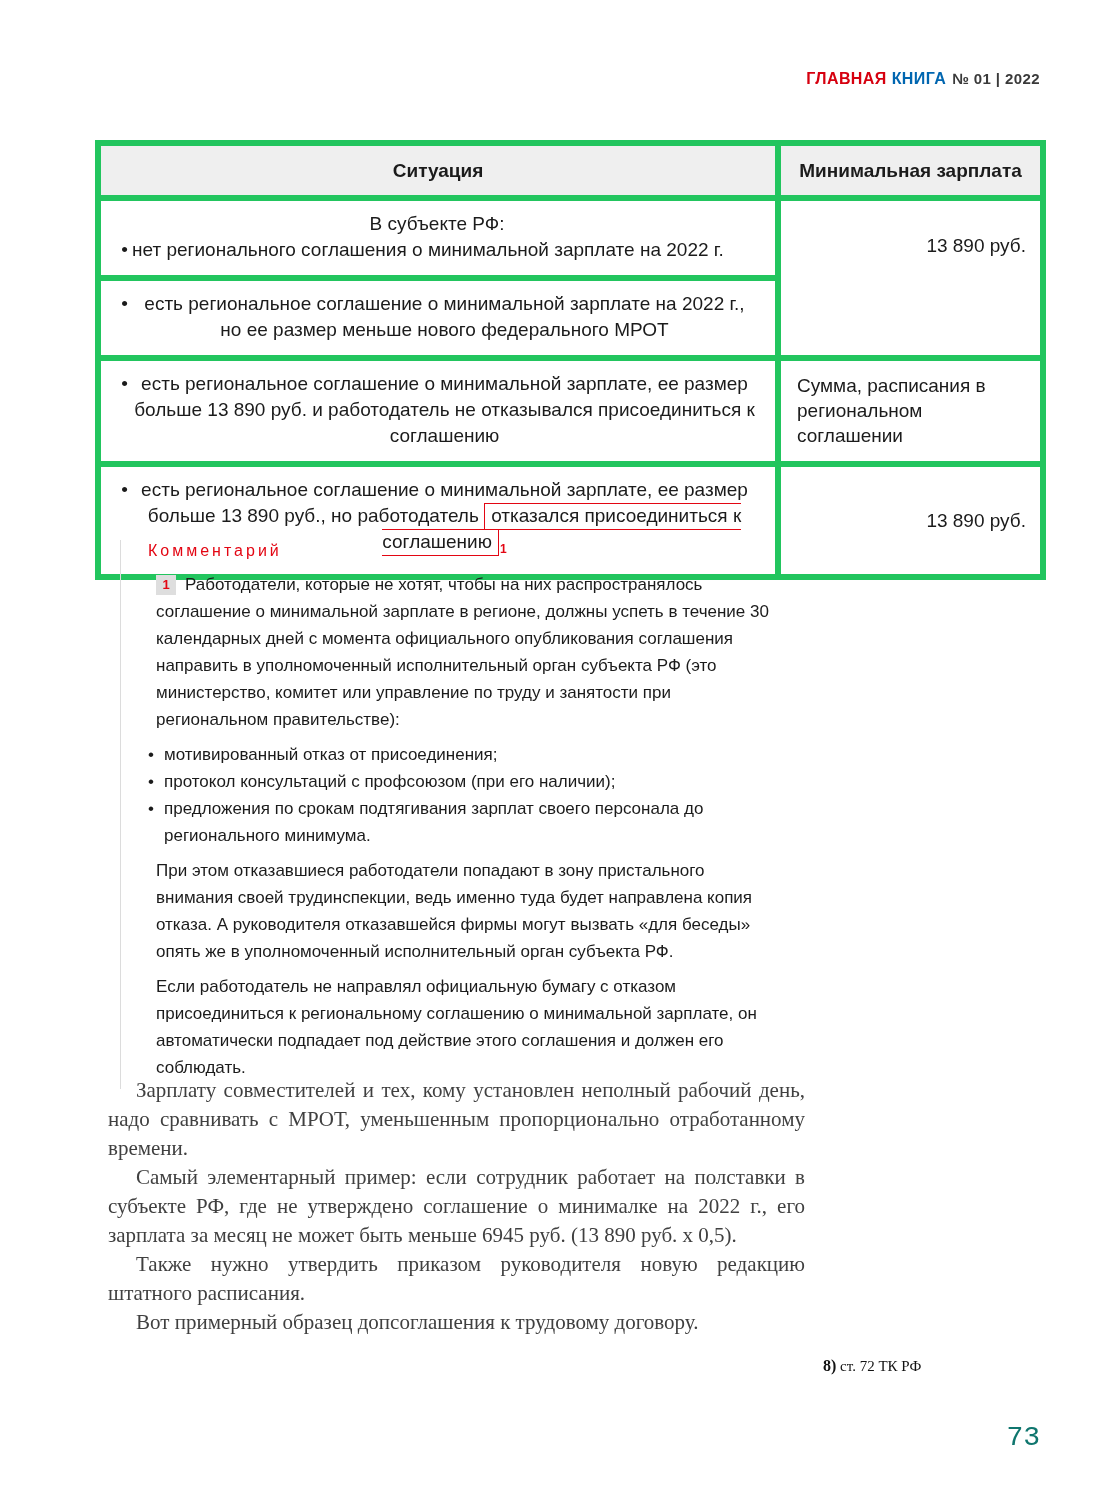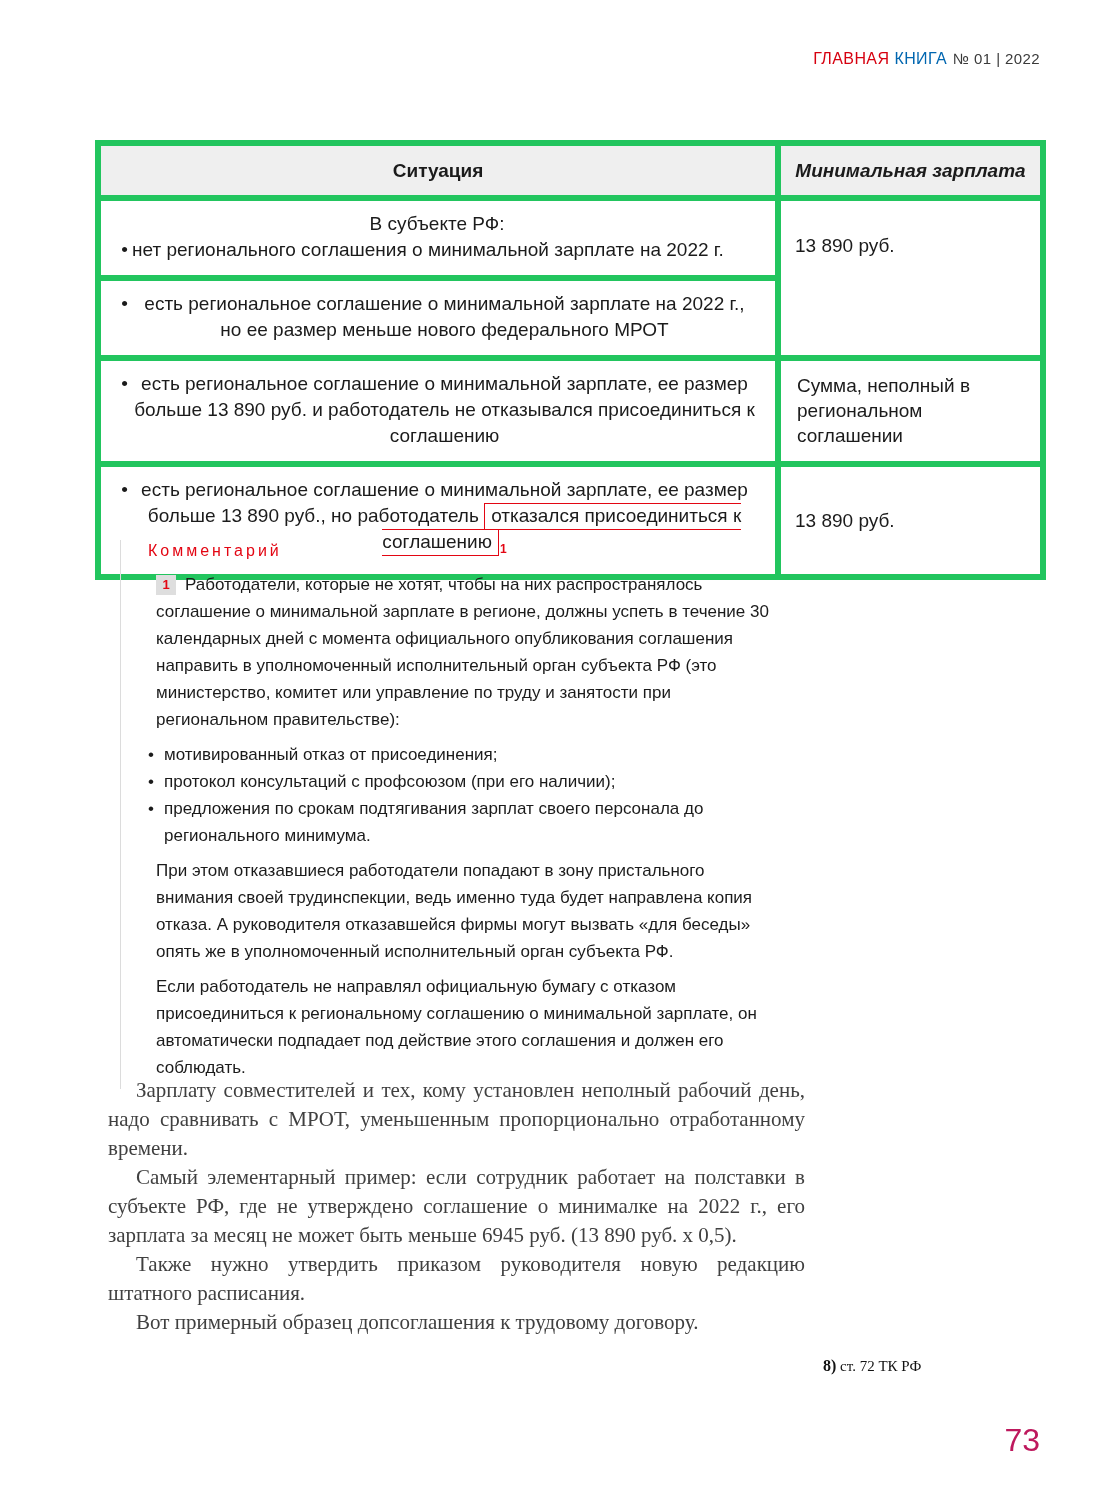--- a/index.html
+++ b/index.html
@@ -1,33 +1,33 @@
 <!DOCTYPE html>
 <html><head>
 <meta charset="utf-8">
 <style>
   * { margin:0; padding:0; box-sizing:border-box; }
   html,body { background:#ffffff; }
   body { width:1104px; height:1500px; font-family:"Liberation Sans",sans-serif; }
   .page { position:relative; width:1104px; height:1500px; background:#ffffff; overflow:hidden; }
 
   
-  .masthead { position:absolute; top:50px; right:64px; font-size:16px; font-weight:normal; letter-spacing:.4px; white-space:nowrap; }
+  .masthead { position:absolute; top:70px; right:64px; font-size:16px; font-weight:bold; letter-spacing:.4px; white-space:nowrap; }
   .brand-red { color:#d6000f; }
   .brand-blue { color:#0066b0; margin-left:5px; }
   .issue { color:#3a3a3a; margin-left:6px; font-size:15px; }
 
   
   .wage-table { position:absolute; left:95px; top:140px; width:945px; border-collapse:collapse; font-size:19px; color:#1b1b1b; table-layout:fixed; }
   .wage-table th, .wage-table td { border:6px solid #22c55e; }
   .wage-table th { background:#efefef; height:55px; font-weight:bold; text-align:center; vertical-align:middle; font-size:19px; }
   th.col-situation { width:680px; }
-  th.col-wage { width:265px;font-style:italic; }
+  th.col-wage { width:265px; }
   .cell-left { padding:10px 18px 12px 16px; vertical-align:top; line-height:26px; text-align:center; }
-  .cell-value { text-align:left; vertical-align:middle; padding:10px 14px; line-height:25px; }
+  .cell-value { text-align:right; vertical-align:middle; padding:10px 14px; line-height:25px; }
   .cell-value.v-top { vertical-align:top; padding-top:32px; }
   .cell-value.left-align { text-align:left; vertical-align:top; padding:12px 16px; }
   .bullet-item { display:flex; }
   .bullet-item .bullet { flex:0 0 15px; width:15px; }
   .boxed { display:inline; border:1px solid #e30613; padding:1px 6px 3px; }
   .fn-ref-table { color:#e30613; font-size:12px; font-weight:bold; vertical-align:-5px; margin-left:1px; }
 
   
   .comment { position:absolute; left:120px; top:540px; width:662px; border-left:1px solid #dcdcdc; padding-left:27px; font-size:17px; line-height:27px; color:#1b1b1b; text-align:left; }
   .comment-title { color:#e30613; font-weight:normal; font-size:16px; letter-spacing:3px; margin-bottom:9px; line-height:22px; }
@@ -39,21 +39,21 @@
   
   .bodytext { position:absolute; left:108px; top:1052px; width:697px; font-family:"Liberation Serif","DejaVu Serif",serif; font-size:21px; line-height:29px; color:#404040; text-align:justify;margin-top:24px; }
   .bodytext p { text-indent:28px; margin:0; }
   .bodytext sup { font-size:13px; line-height:0; }
 
   
   .sidenote { position:absolute; left:823px; top:1357px; font-family:"Liberation Serif","DejaVu Serif",serif; font-size:15px; color:#121212; white-space:nowrap; }
   .sn-ref { font-weight:bold; font-size:16px; }
 
   
-  .pagenum { position:absolute; top:1422px; right:64px; font-family:Liberation Sans, sans-serif; font-size:32px; color:#be185d; }
+  .pagenum { position:absolute; top:1422px; right:64px; font-family:Liberation Mono, monospace; font-size:28px; color:#0f766e; }
 </style>
 </head>
 <body>
 
 <div class="page">
 
   <div class="masthead">
     <span class="brand-red">ГЛАВНАЯ</span><span class="brand-blue">КНИГА</span><span class="issue">№ 01 | 2022</span>
   </div>
 
@@ -83,21 +83,21 @@
           </div>
         </td>
       </tr>
       <tr>
         <td class="cell-left">
           <div class="bullet-item">
             <span class="bullet">•</span>
             <span>есть региональное соглашение о минимальной зарплате, ее размер больше 13 890 руб. и работодатель не отказывался присоединиться к соглашению</span>
           </div>
         </td>
-        <td class="cell-value left-align">Сумма, неполный в региональном соглашении</td>
+        <td class="cell-value left-align">Сумма, расписания в региональном соглашении</td>
       </tr>
       <tr>
         <td class="cell-left">
           <div class="bullet-item">
             <span class="bullet">•</span>
             <span><span>есть региональное соглашение о минимальной зарплате, ее размер больше 13 890 руб., но работодатель </span><span class="boxed">отказался присоединиться к соглашению</span><span class="fn-ref-table">1</span></span>
           </div>
         </td>
         <td class="cell-value">13 890 руб.</td>
       </tr>

